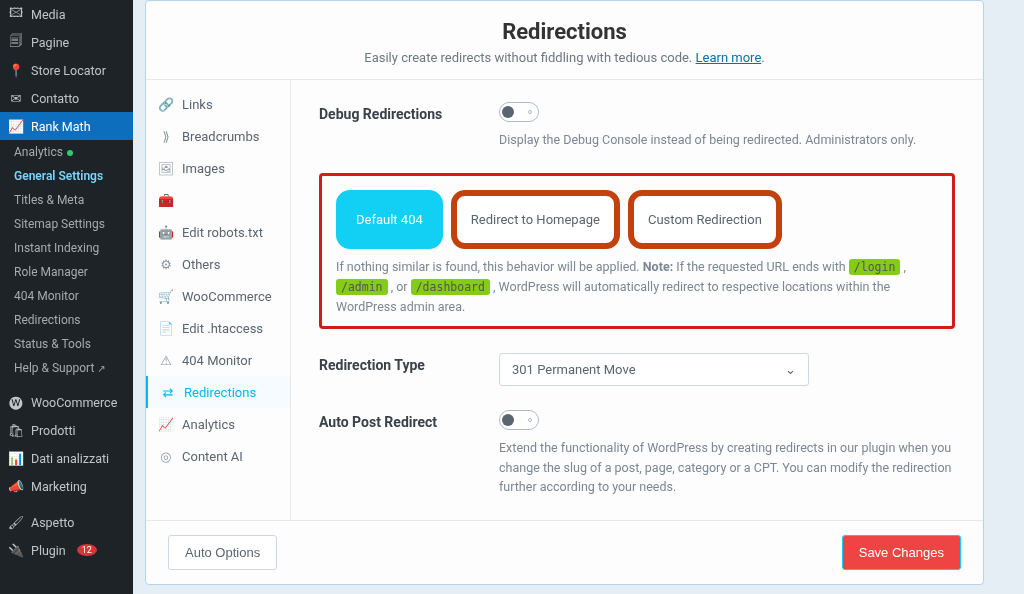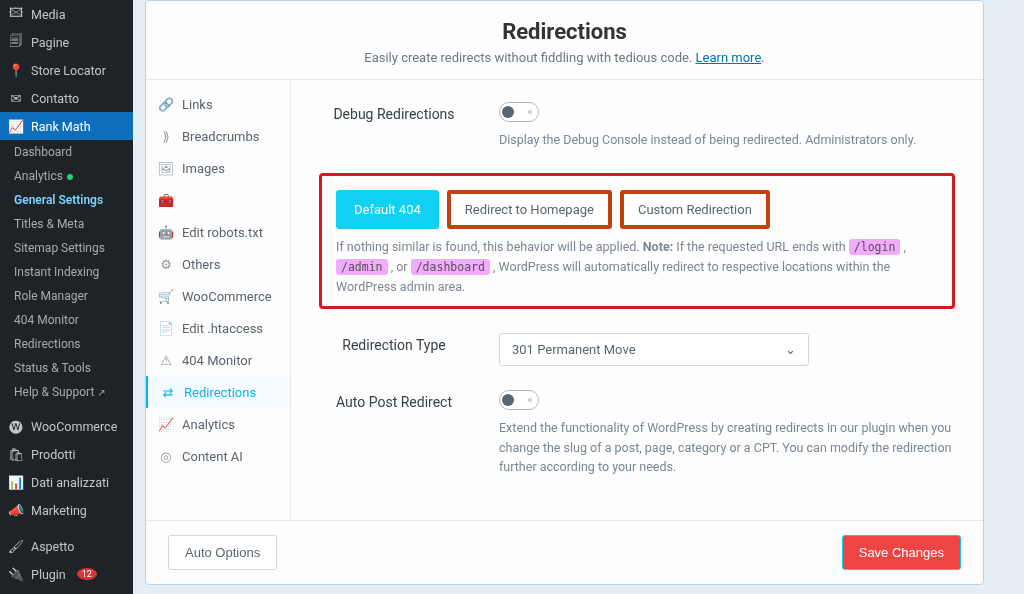--- a/index.html
+++ b/index.html
@@ -74,29 +74,29 @@
   .card-body{ flex:1; display:flex; overflow:hidden;}
   
   .settings-nav{ width:145px; border-right:1px solid #e5e9ee; padding:8px 0;}
   .snav-item{ display:flex; align-items:center; gap:8px; padding:8px 12px; font-size:13px; color:#5a6570; cursor:pointer;}
   .snav-item.active{ color:#00b9eb; border-left:2px solid #00b9eb; background:#f5fbff;}
   .snav-icon{ width:16px;height:16px;display:inline-flex;align-items:center;justify-content:center;font-size:13px;color:#8b97a2;}
   .snav-item.active .snav-icon{color:#00b9eb;}
   
   .panel{ flex:1; padding: 22px 28px; overflow:auto;}
   .row{ display:flex; gap:30px; margin-bottom:24px; align-items:flex-start;}
-  .row-label{ width:150px; font-size:14px; font-weight:400; color:#394149; padding-top:4px;text-align:center;}
+  .row-label{ width:150px; font-size:14px; font-weight:700; color:#394149; padding-top:4px;}
   .row-content{ flex:1; }
   .toggle{ width:40px;height:20px;border:1px solid #b0b9c2;border-radius:20px;display:inline-flex;align-items:center;padding:2px;background:#fff;cursor:pointer;}
   .toggle-dot{width:12px;height:12px;border-radius:50%;background:#5a6570;}
   .desc{margin-top:8px;font-size:12.5px;color:#7b8794;line-height:1.55;}
-  .desc code{background:#f0abfc;padding:1px 5px;border-radius:3px;font-family:monospace;font-size:11.5px;color:#555;}
+  .desc code{background:#84cc16;padding:1px 5px;border-radius:3px;font-family:monospace;font-size:11.5px;color:#555;}
   .highlight-box{ border:3px solid #d21c1c; border-radius:4px; padding:14px 14px 10px; margin-bottom:24px;}
   .pill-group{display:flex;gap:8px;}
-  .pill{border:4px solid #c2410c;background:#fff;padding:8px 14px;border-radius:3px;font-size:13px;color:#5a6570;cursor:pointer;}
+  .pill{border:6px solid #c2410c;background:#fff;padding:16px 14px;border-radius:14px;font-size:13px;color:#5a6570;cursor:pointer;}
   .pill.active{background:#11d0f4;border-color:#11d0f4;color:#fff;}
   .select{border:1px solid #cfd7e0;border-radius:3px;padding:8px 12px;font-size:13px;color:#5a6570;display:flex;justify-content:space-between;align-items:flex-start;cursor:pointer;width:310px;background:#fff;}
   .button-bar{border-top:1px solid #e5e9ee;padding:14px 22px;display:flex;justify-content:space-between;align-items:center;}
   .btn{border:1px solid #cfd7e0;background:#fff;padding:9px 16px;border-radius:3px;font-size:13px;color:#5a6570;cursor:pointer;}
   .btn-primary{background:#ef4444;border-color:#11d0f4;color:#fff;}
 </style>
 </head>
 <body>
 
 <div class="wp-sidebar">
@@ -113,21 +113,20 @@
       <span>Store Locator</span>
     </div>
   <div class="wp-item">
       <span class="wp-icon">✉</span>
       <span>Contatto</span>
     </div>
   <div class="wp-item active">
       <span class="wp-icon">📈</span>
       <span>Rank Math</span>
     </div>
-  <div class="wp-sub">Dashboard</div>
   <div class="wp-sub"><span>Analytics</span><span class="badge-dot"></span></div>
   <div class="wp-sub bold">General Settings</div>
   <div class="wp-sub">Titles &amp; Meta</div>
   <div class="wp-sub">Sitemap Settings</div>
   <div class="wp-sub">Instant Indexing</div>
   <div class="wp-sub">Role Manager</div>
   <div class="wp-sub">404 Monitor</div>
   <div class="wp-sub">Redirections</div>
   <div class="wp-sub">Status &amp; Tools</div>
   <div class="wp-sub"><span>Help &amp; Support</span><span class="ext-arrow">↗</span></div>

